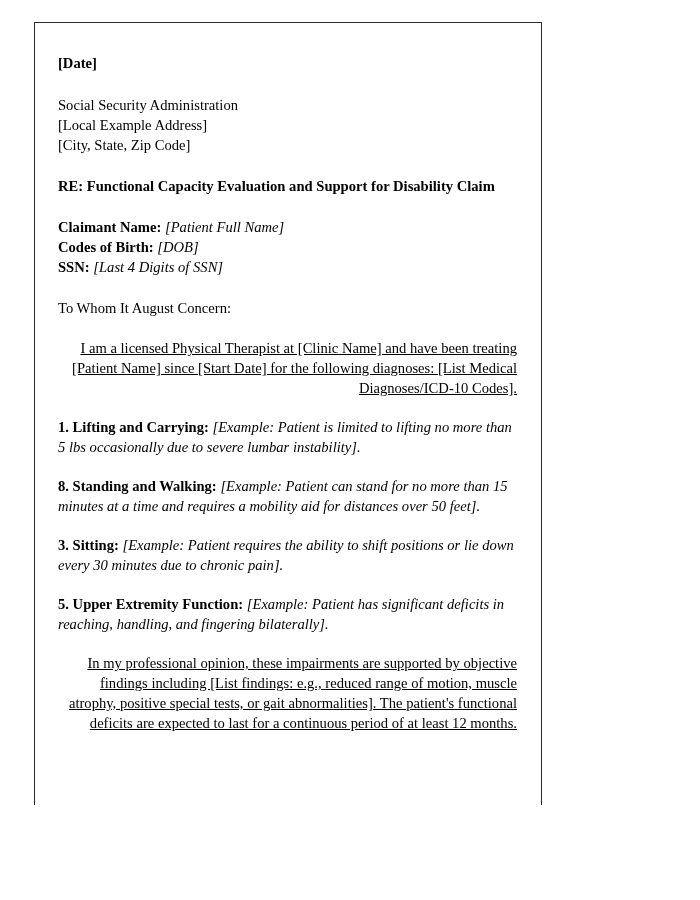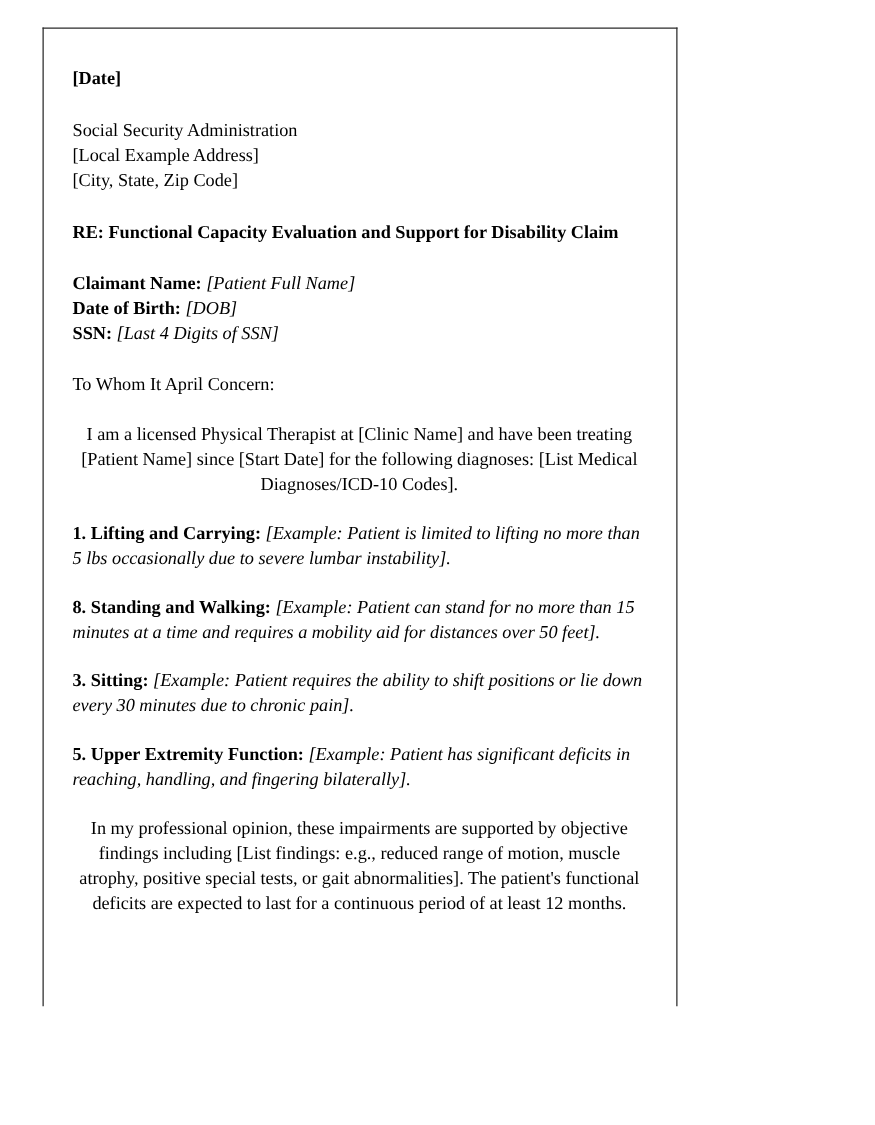--- a/index.html
+++ b/index.html
@@ -53,21 +53,22 @@
     white-space: nowrap;
   }
   .claim-block {
     margin: 0 0 21px 0;
   }
   .salutation {
     margin: 0 0 20px 0;
   }
   .para {
     margin: 0 0 19px 0;
-    text-align: center;
+    text-align: right;
+    text-decoration: underline;
   }
   .item {
     margin: 0 0 19px 0;
   }
   .lbl {
     font-weight: bold;
     font-family: Liberation Serif, serif;
   }
   .val {
     font-weight: normal;
@@ -89,30 +90,30 @@
     </div>
 
     <div class="re-line">RE: Functional Capacity Evaluation and Support for Disability Claim</div>
 
     <div class="claim-block">
       <span class="line">
         <span class="lbl">Claimant Name:</span>
         <span class="val">[Patient Full Name]</span>
       </span>
       <span class="line">
-        <span class="lbl">Date of Birth:</span>
+        <span class="lbl">Codes of Birth:</span>
         <span class="val">[DOB]</span>
       </span>
       <span class="line">
         <span class="lbl">SSN:</span>
         <span class="val">[Last 4 Digits of SSN]</span>
       </span>
     </div>
 
-    <div class="salutation">To Whom It April Concern:</div>
+    <div class="salutation">To Whom It August Concern:</div>
 
     <div class="para">I am a licensed Physical Therapist at [Clinic Name] and have been treating [Patient Name] since [Start Date] for the following diagnoses: [List Medical Diagnoses/ICD-10 Codes].</div>
 
 
     <div class="item">
       <span class="lbl">1. Lifting and Carrying:</span>
       <span class="val">[Example: Patient is limited to lifting no more than 5 lbs occasionally due to severe lumbar instability].</span>
     </div>
 
     <div class="item">

